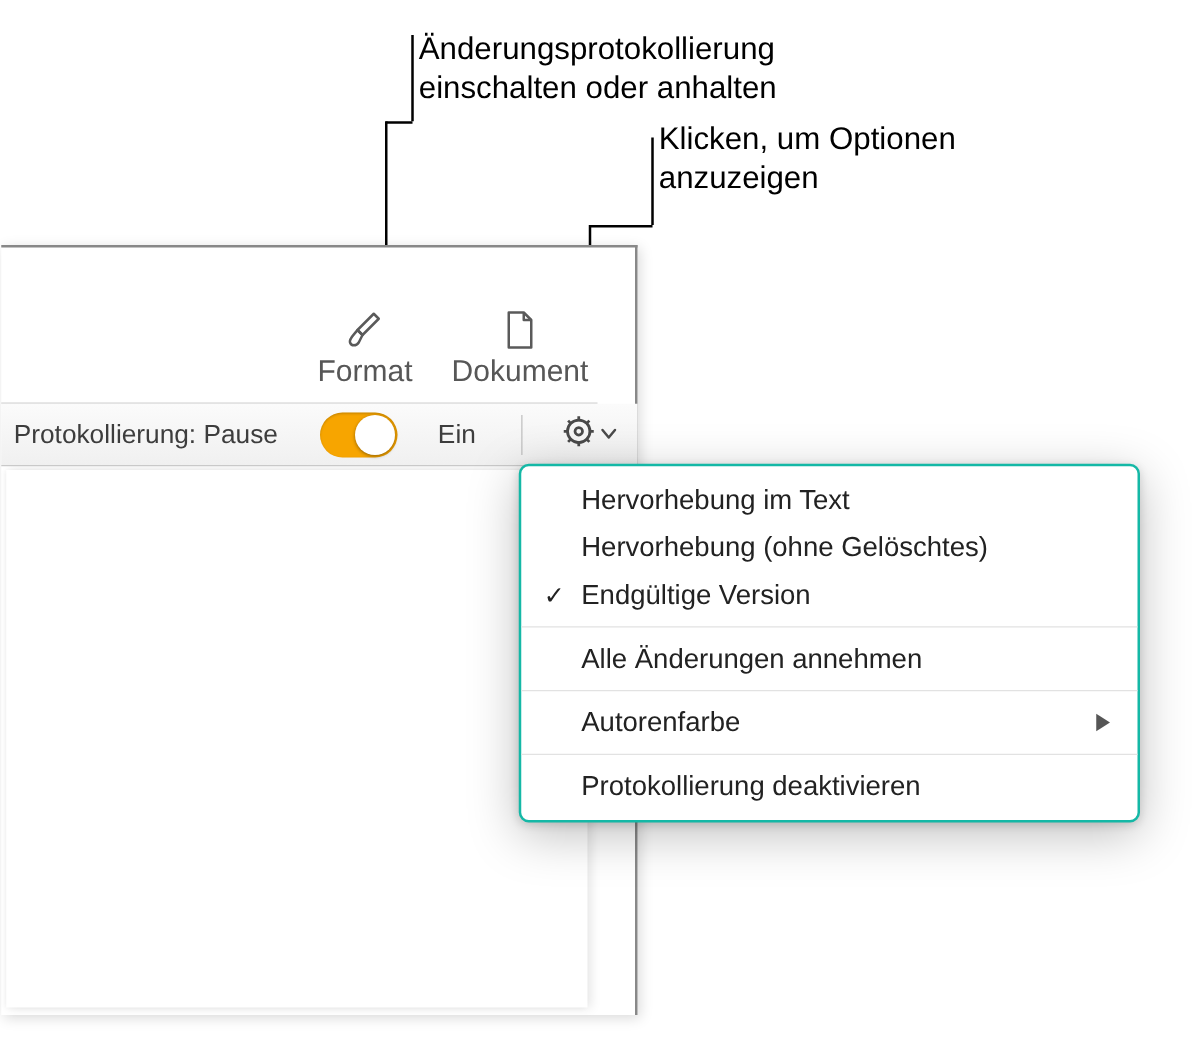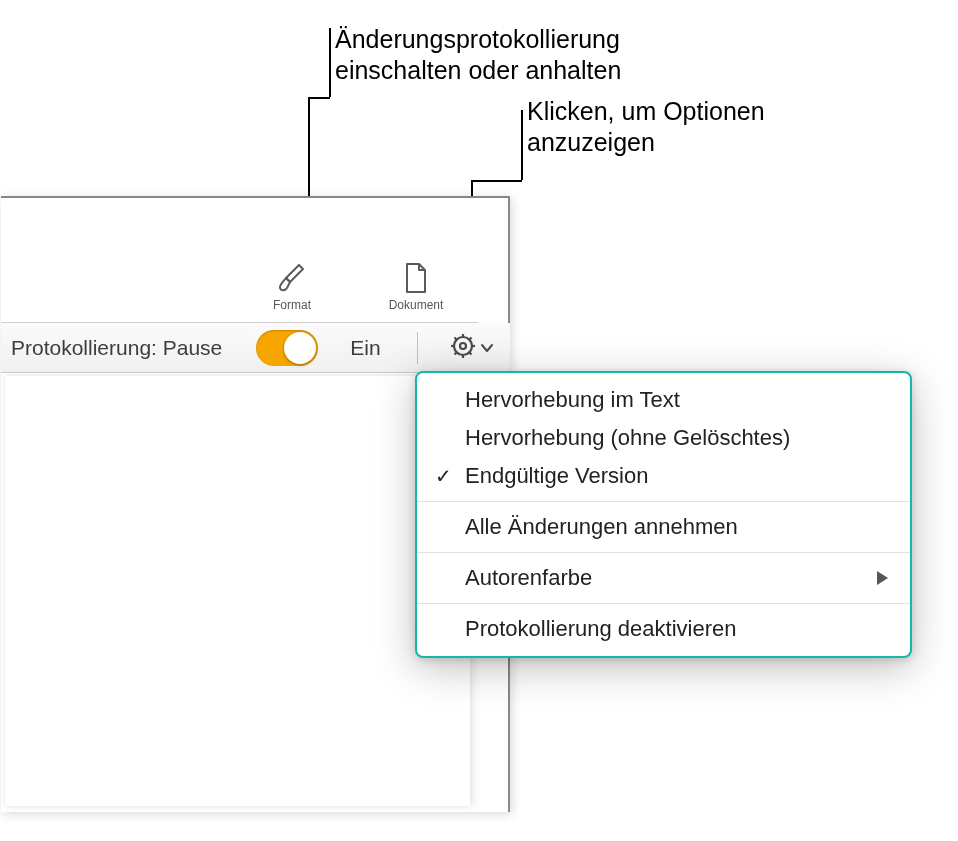--- a/index.html
+++ b/index.html
@@ -103,21 +103,21 @@
       cursor: default;
     }
     .toolbar-icon {
       height: 36px;
       display: flex;
       align-items: center;
       justify-content: center;
       margin-bottom: 2px;
     }
     .toolbar-label {
-      font-size: 12px;
+      font-size: 24px;
       color: #575757;
     }
     .toolbar-divider {
       position: absolute;
       left: 1px;
       top: 322px;
       width: 477px;
       height: 1px;
       background: #cfcfcf;
     }

